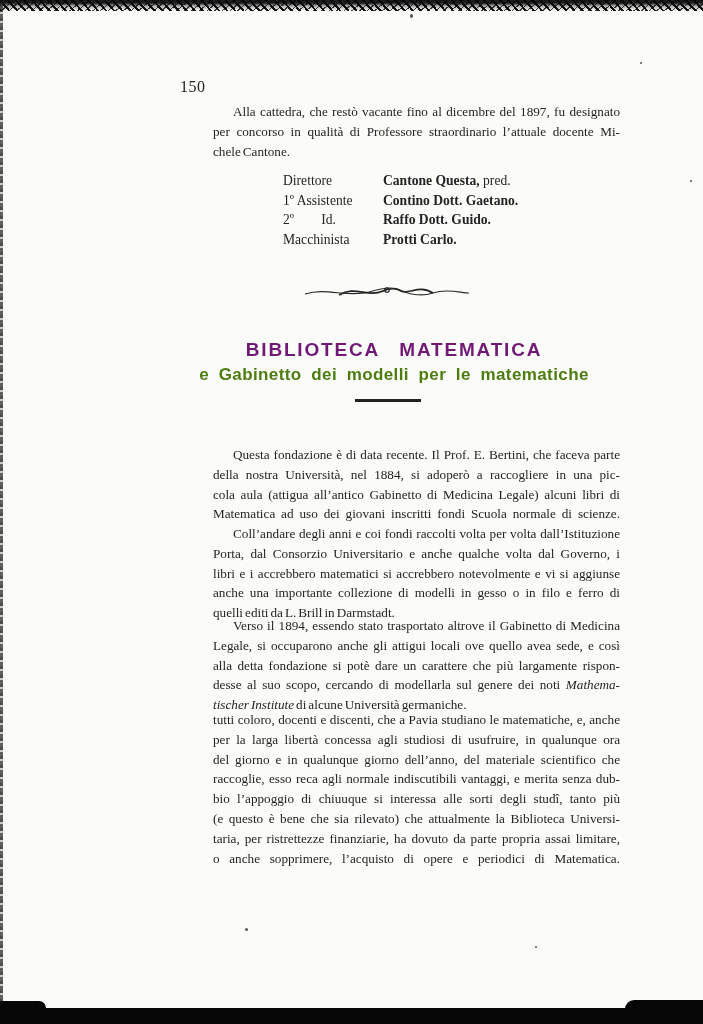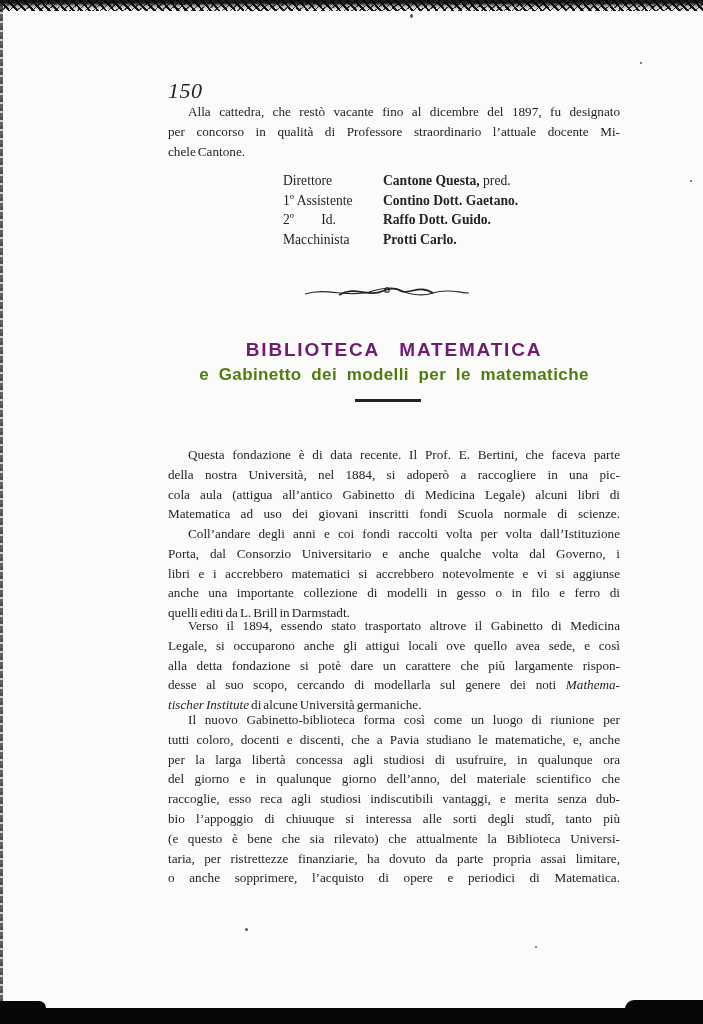--- a/index.html
+++ b/index.html
@@ -18,25 +18,25 @@
   }
   .edge-left{
     position:absolute; left:0; top:0; bottom:0; width:3px;
     background:repeating-linear-gradient(to bottom, rgba(20,20,20,.75) 0 3px, rgba(90,90,90,.3) 3px 5px, rgba(30,30,30,.7) 5px 9px);
   }
   .edge-bottom{position:absolute; left:0; right:0; bottom:0; height:16px; background:#070707;}
   .edge-bottom-bump{position:absolute; left:0; bottom:13px; width:46px; height:10px; background:#070707; border-radius:0 7px 0 0;}
   .edge-bottom-right{position:absolute; right:0; bottom:15px; width:78px; height:9px; background:#070707; border-radius:9px 0 0 0;}
   .speck{position:absolute; background:rgba(20,20,20,.72); border-radius:50%;}
   
-  .pageno{position:absolute; left:168px; top:78px; font-size:22px; letter-spacing:.5px;font-style:italic;}
+  .pageno{position:absolute; left:180px; top:78px; font-size:16px; letter-spacing:.5px;}
   .col{position:absolute; left:168px; width:452px;}
   .ln{
     font-size:13.2px; line-height:19.8px; word-spacing:-1.3px;
-    text-align:justify; text-align-last:justify; white-space:normal;
+    text-align:justify; text-align-last:justify; white-space:normal;margin-left:45px;
   }
   .ln.last{text-align:left; text-align-last:left;}
   .ln.ind{text-indent:20px;}
   .it{font-style:italic;}
   
   .staff{position:absolute; left:283px; top:171px; font-size:13.6px; line-height:19.6px;}
   .staff-row{display:flex;gap:12px;}
   .staff-label{width:88px; white-space:pre;}
   .staff-value{white-space:pre;}
   .v-bold{font-weight:bold;}
@@ -131,24 +131,23 @@
 
   <div class="col p3">
     <div class="ln ind">Verso il 1894, essendo stato trasportato altrove il Gabinetto di Medicina</div>
     <div class="ln">Legale, si occuparono anche gli attigui locali ove quello avea sede, e così</div>
     <div class="ln">alla detta fondazione si potè dare un carattere che più largamente rispon-</div>
     <div class="ln"><span>desse al suo scopo, cercando di modellarla sul genere dei noti </span><span class="it">Mathema-</span></div>
     <div class="ln last"><span class="it">tischer Institute</span><span> di alcune Università germaniche.</span></div>
   </div>
 
   <div class="col p4">
-    <div class="ln ind">Il nuovo Gabinetto-biblioteca forma così come un luogo di riunione per</div>
     <div class="ln">tutti coloro, docenti e discenti, che a Pavia studiano le matematiche, e, anche</div>
     <div class="ln">per la larga libertà concessa agli studiosi di usufruire, in qualunque ora</div>
     <div class="ln">del giorno e in qualunque giorno dell’anno, del materiale scientifico che</div>
-    <div class="ln">raccoglie, esso reca agli studiosi indiscutibili vantaggi, e merita senza dub-</div>
+    <div class="ln">raccoglie, esso reca agli normale indiscutibili vantaggi, e merita senza dub-</div>
     <div class="ln">bio l’appoggio di chiuuque si interessa alle sorti degli studî, tanto più</div>
     <div class="ln">(e questo è bene che sia rilevato) che attualmente la Biblioteca Universi-</div>
     <div class="ln">taria, per ristrettezze finanziarie, ha dovuto da parte propria assai limitare,</div>
     <div class="ln">o anche sopprimere, l’acquisto di opere e periodici di Matematica.</div>
   </div>
 
 </div>
 
 </body></html>

